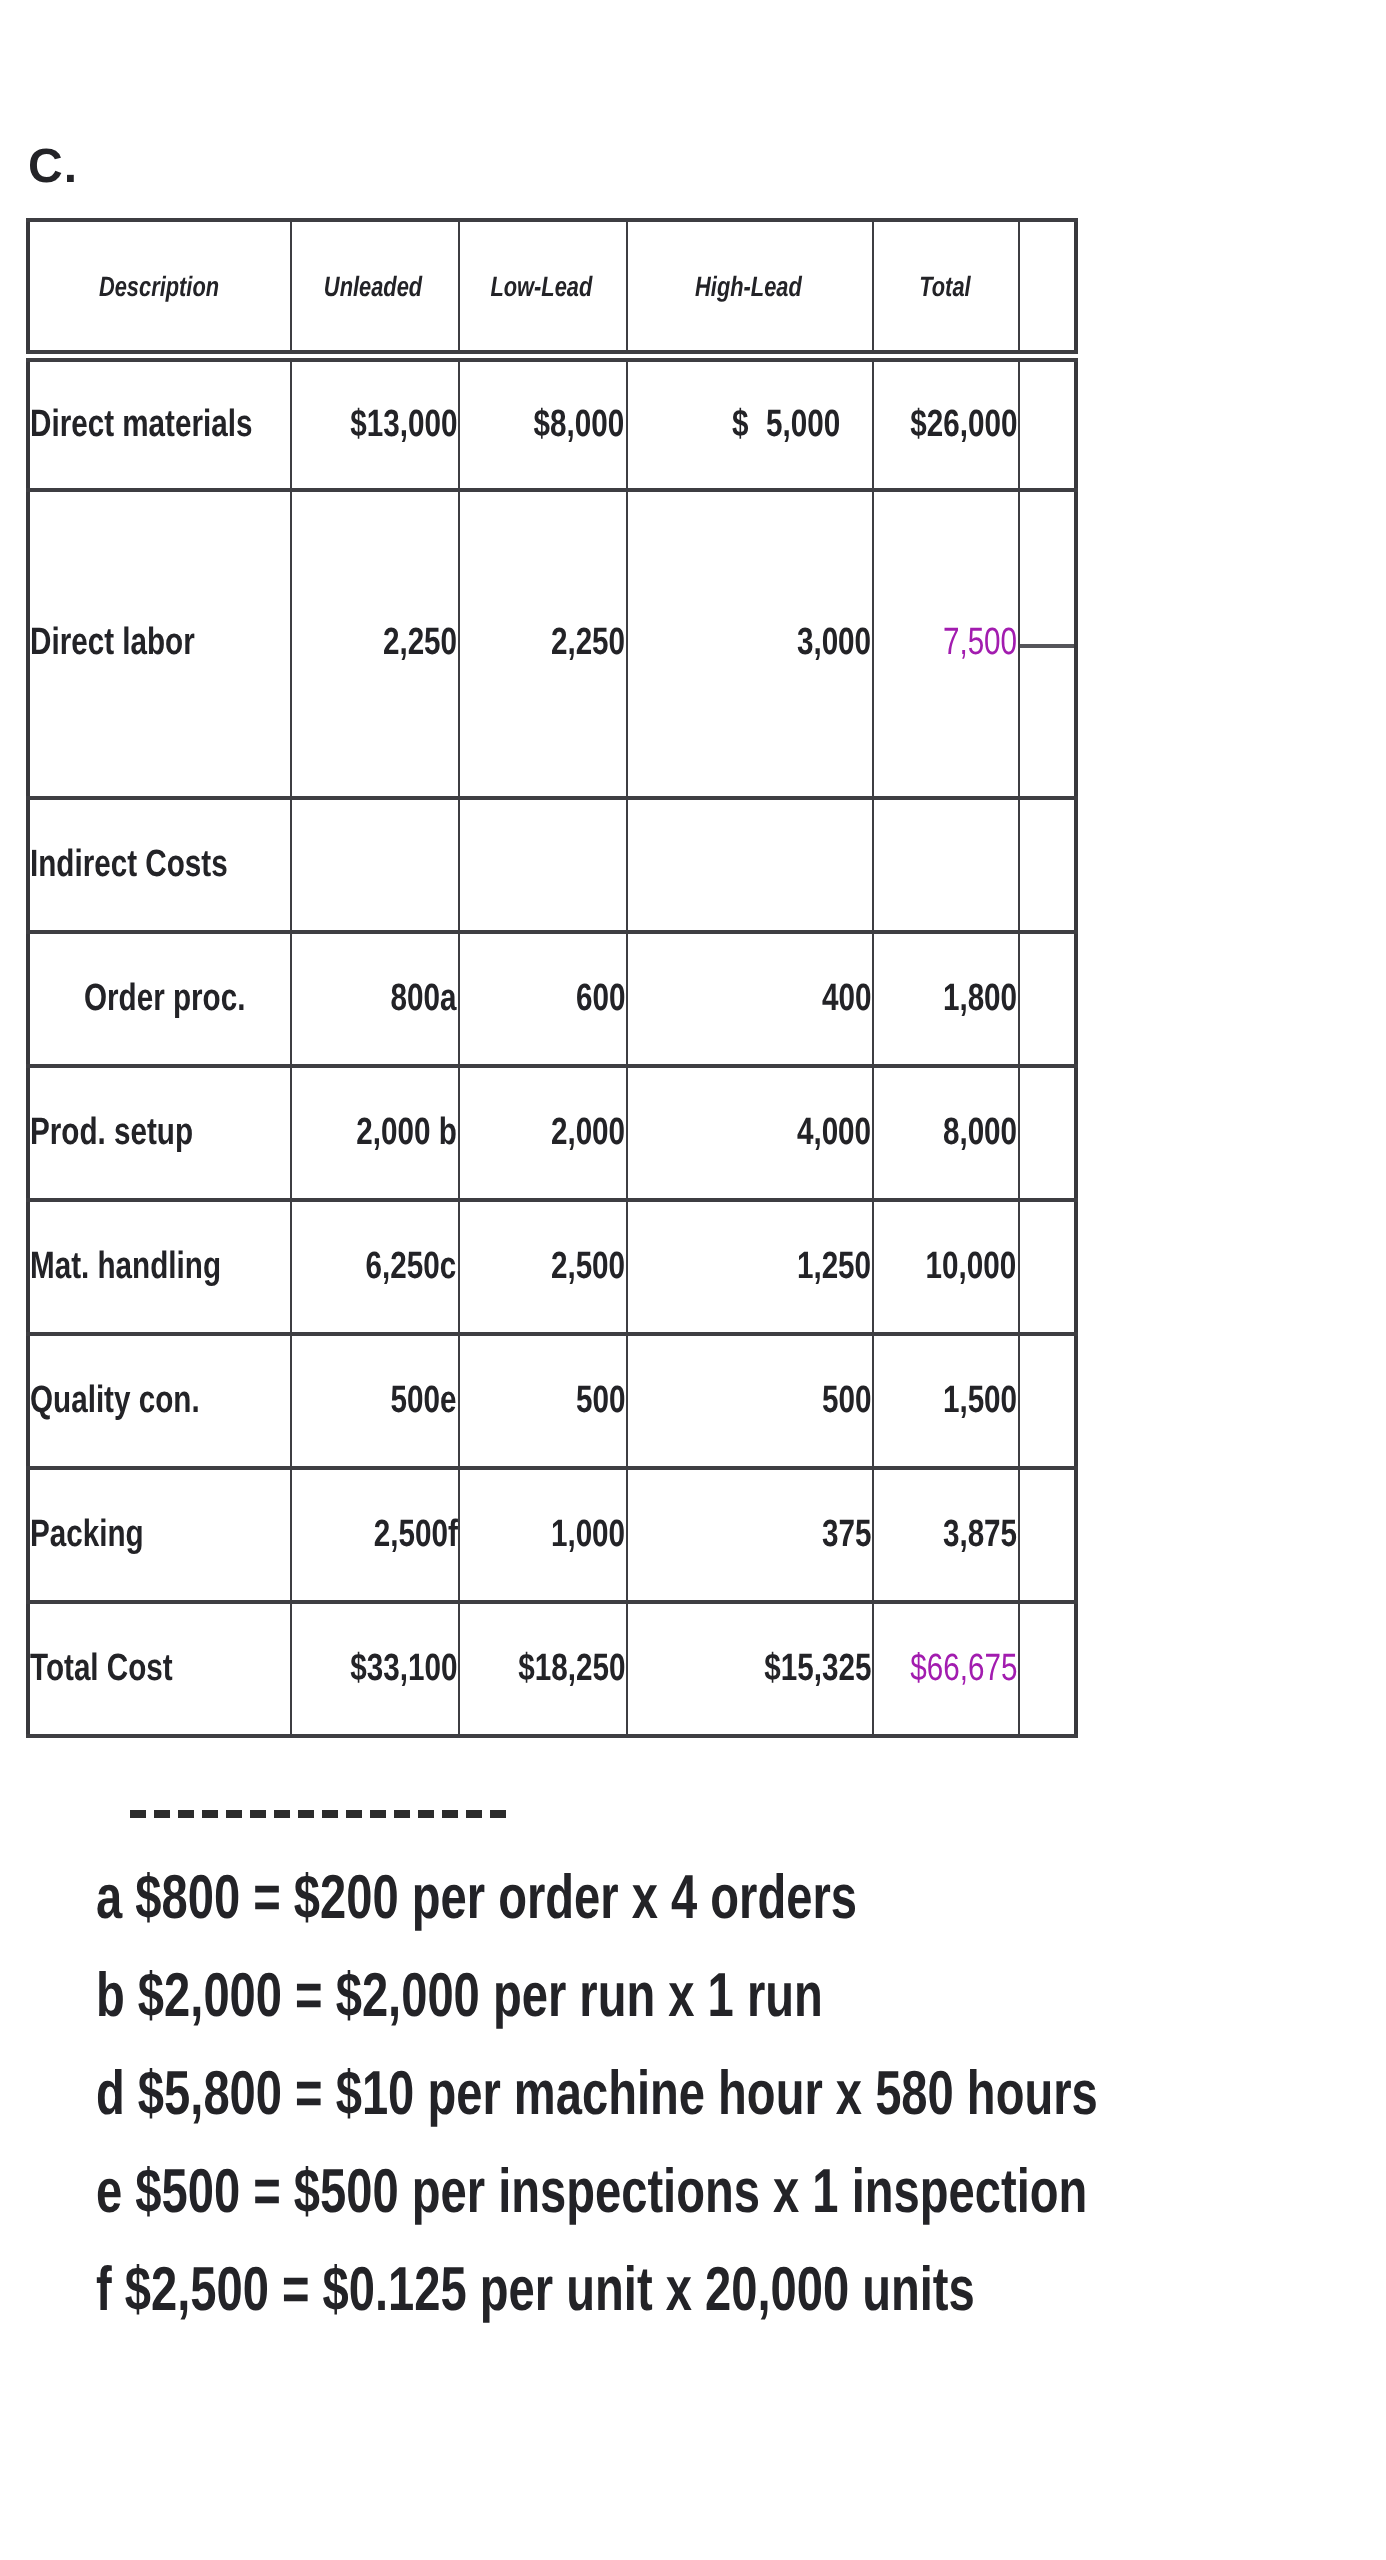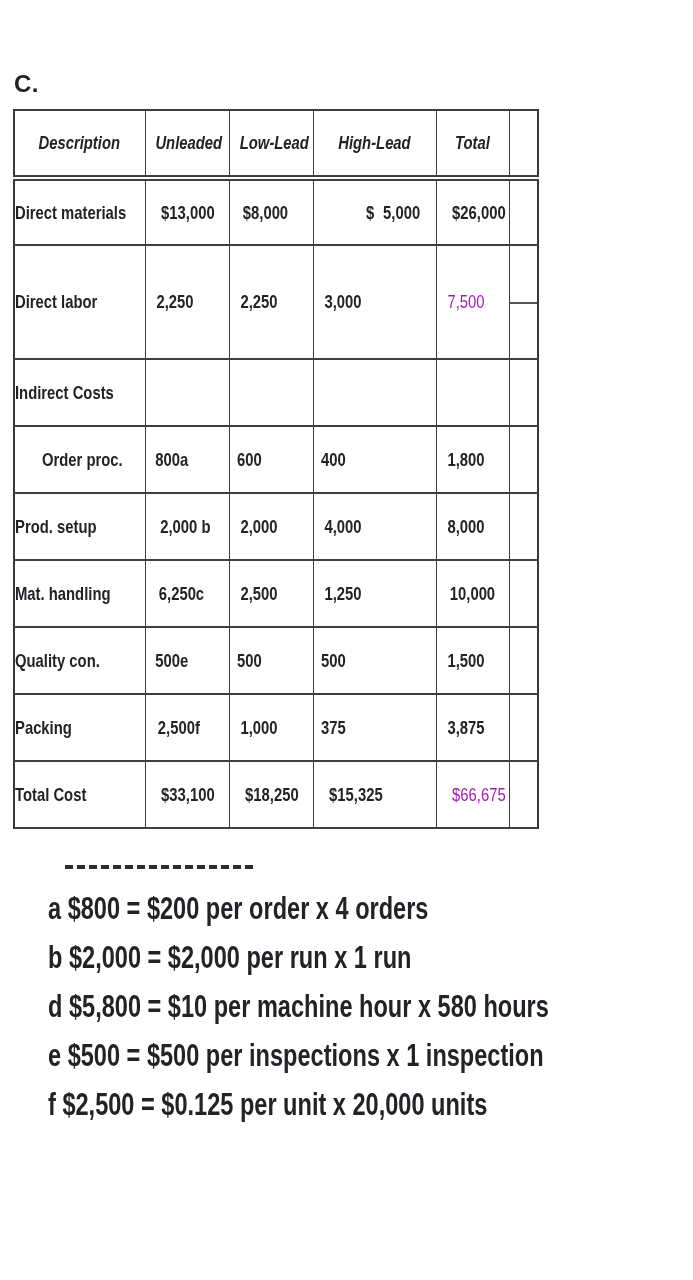--- a/index.html
+++ b/index.html
@@ -16,28 +16,28 @@
     border-collapse:collapse; table-layout:fixed;
     margin:11px 0 0 13px; width:524px;
     border:2px solid #38383c;
   }
   .cost-table th, .cost-table td {
     border-style:solid; border-color:#3e3e42;
     border-width:2px 1px; padding:0; overflow:hidden;
     vertical-align:middle;
   }
   .cost-table thead th {
-    height:64px; font-style:italic; font-weight:700; font-size:19px;
+    height:64px; font-style:italic; font-weight:700; font-size:14px;
     text-align:center; border-bottom:6px double #3e3e42;
   }
   .cost-table tbody tr { height:67px;border-radius:15px; }
-  .cost-table tbody tr.tall { height:114px; }
+  .cost-table tbody tr.tall { height:154px; }
   .label-cell { text-align:left; padding-left:8px; font-weight:700; font-size:19px; }
   .label-cell.indent { padding-left:27px;margin-top:32px; }
-  .num-cell { padding-right:7px; font-weight:700; font-size:19px; }
+  .num-cell { text-align:right; padding-right:7px; font-weight:700; font-size:19px; }
   .num-cell.left { text-align:right; padding-left:5px; padding-right:0; word-spacing:6px; }
   .num-cell.muted { color:#a21caf; font-weight:400; }
   .tail-cell { position:relative; }
   .tail-cell.tick::after {
     content:""; position:absolute; left:-1px; right:-1px; top:50%;
     border-top:2px solid #55555a;
   }
   
   .cx {
     display:inline-block; transform:scaleX(0.78); transform-origin:100% 50%;

